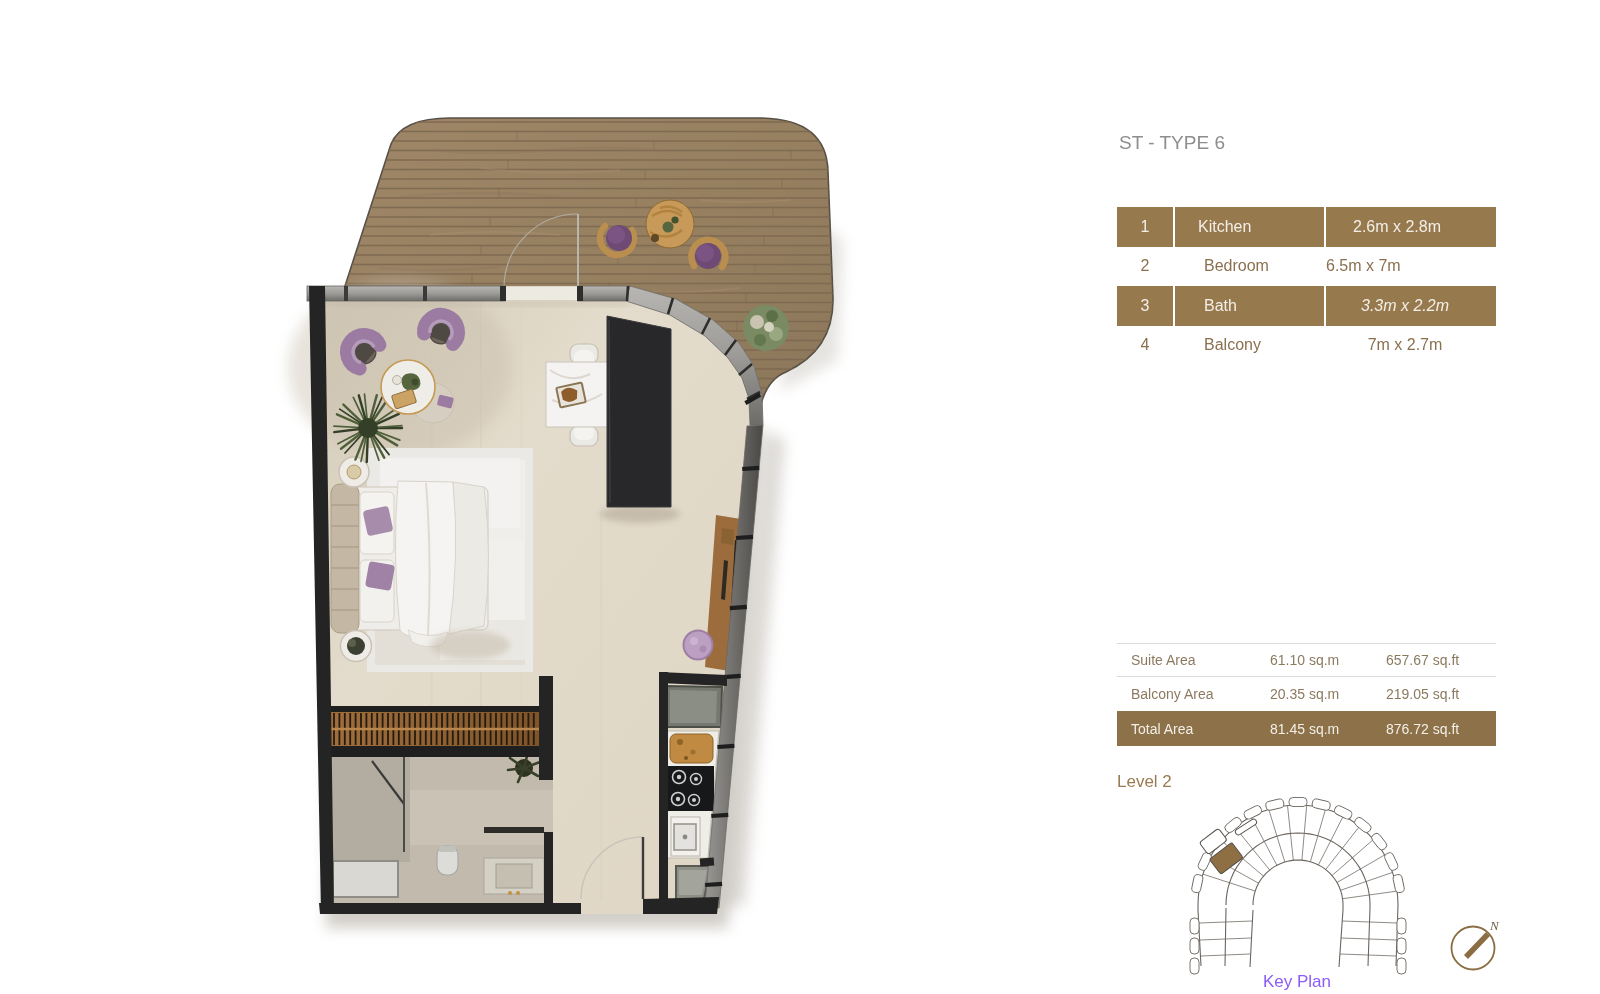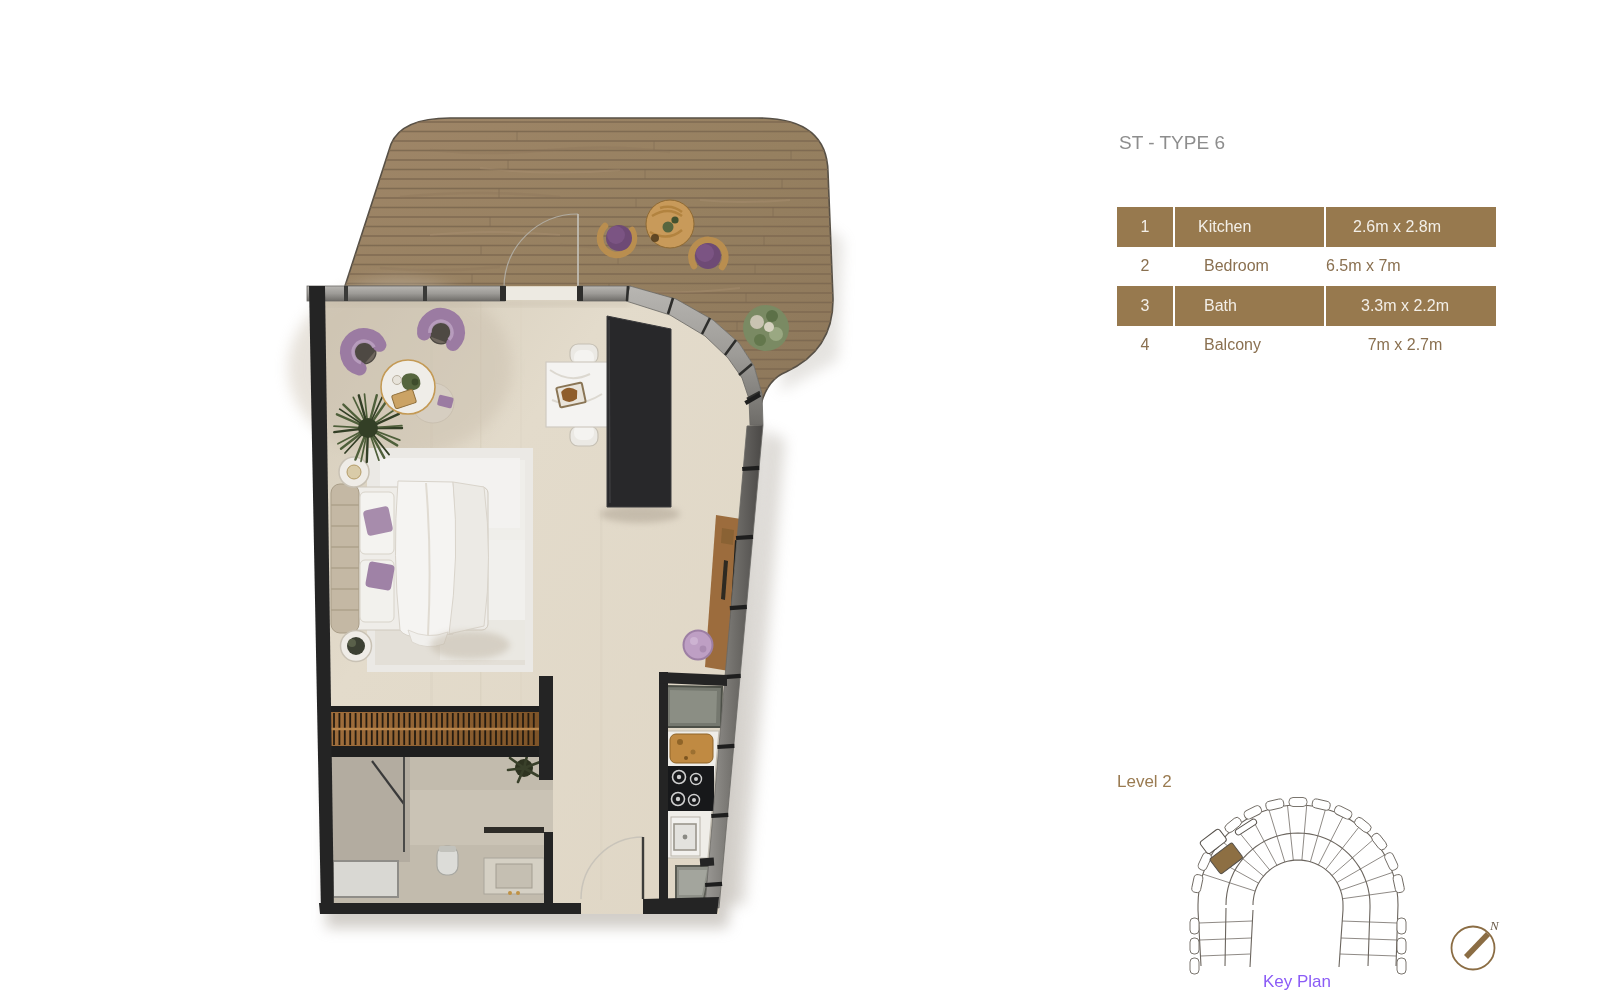--- a/index.html
+++ b/index.html
@@ -460,29 +460,46 @@
         <div style="flex:1;text-align:center;padding-right:28px;">2.6m x 2.8m</div>
       </div>
 <div style="display:flex;height:39.5px;background:#FFFFFF;color:#8A7050;align-items:center;">
         <div style="width:58px;text-align:center;border-right:2px solid transparent;height:100%;display:flex;align-items:center;justify-content:center;">2</div>
         <div style="width:151px;padding-left:29px;border-right:2px solid transparent;height:100%;display:flex;align-items:center;">Bedroom</div>
         <div style="flex:1;padding-right:12px;">6.5m x 7m</div>
       </div>
 <div style="display:flex;height:39.5px;background:#97794E;color:#F3EFE8;align-items:center;">
         <div style="width:58px;text-align:center;border-right:2px solid #FFFFFF;height:100%;display:flex;align-items:center;justify-content:center;">3</div>
         <div style="width:151px;padding-left:29px;border-right:2px solid #FFFFFF;height:100%;display:flex;align-items:center;">Bath</div>
-        <div style="flex:1;text-align:center;padding-right:12px;">3.3m x 2.2m</div>
+        <div style="flex:1;text-align:center;padding-right:12px;font-style:italic;">3.3m x 2.2m</div>
       </div>
 <div style="display:flex;height:39.5px;background:#FFFFFF;color:#8A7050;align-items:center;">
         <div style="width:58px;text-align:center;border-right:2px solid transparent;height:100%;display:flex;align-items:center;justify-content:center;">4</div>
         <div style="width:151px;padding-left:29px;border-right:2px solid transparent;height:100%;display:flex;align-items:center;">Balcony</div>
         <div style="flex:1;text-align:center;padding-right:12px;">7m x 2.7m</div>
       </div>
 </div>
 
+<div class="abs" style="left:1117px;top:643px;width:379px;font-size:14px;color:#8C7A60;">
+<div style="height:34px;border-top:1px solid #DCDCDC;border-bottom:1px solid #DCDCDC;display:flex;align-items:center;">
+        <div style="width:153px;padding-left:14px;">Suite Area</div>
+        <div style="width:116px;">61.10 sq.m</div>
+        <div>657.67 sq.ft</div>
+      </div>
+<div style="height:34px;display:flex;align-items:center;">
+        <div style="width:153px;padding-left:14px;">Balcony Area</div>
+        <div style="width:116px;">20.35 sq.m</div>
+        <div>219.05 sq.ft</div>
+      </div>
+<div style="height:35px;background:#8D7149;color:#F3EFE8;display:flex;align-items:center;">
+        <div style="width:153px;padding-left:14px;">Total Area</div>
+        <div style="width:116px;">81.45 sq.m</div>
+        <div>876.72 sq.ft</div>
+      </div>
+</div>
 
 <div class="abs" style="left:1117px;top:772px;width:366px;text-align:left;color:#9A7B51;font-size:17px;">Level 2</div>
 
 <svg class="abs" style="left:1150px;top:790px" width="300" height="204" viewBox="0 0 300 204">
 <g fill="none" stroke="#6B655E" stroke-width="1.1">
 <path d="M51,176 L48,120 L48.0,115.0 L48.3,107.2 L49.2,99.4 L50.8,91.7 L52.9,84.1 L55.6,76.7 L58.9,69.6 L62.7,62.8 L67.1,56.2 L72.0,50.1 L77.3,44.3 L83.1,39.0 L89.2,34.1 L95.8,29.7 L102.6,25.9 L109.7,22.6 L117.1,19.9 L124.7,17.8 L132.4,16.2 L140.2,15.3 L148.0,15.0 L155.8,15.3 L163.6,16.2 L171.3,17.8 L178.9,19.9 L186.3,22.6 L193.4,25.9 L200.2,29.7 L206.8,34.1 L212.9,39.0 L218.7,44.3 L224.0,50.1 L228.9,56.2 L233.3,62.8 L237.1,69.6 L240.4,76.7 L243.1,84.1 L245.2,91.7 L246.8,99.4 L247.7,107.2 L248.0,115.0 L246,176"></path>
 <path d="M100,177 L103,120 M103.0,115.0 L103.1,111.5 L103.6,108.0 L104.2,104.5 L105.2,101.1 L106.4,97.8 L107.9,94.6 L109.6,91.5 L111.6,88.5 L113.8,85.8 L116.2,83.2 L118.8,80.8 L121.5,78.6 L124.5,76.6 L127.6,74.9 L130.8,73.4 L134.1,72.2 L137.5,71.2 L141.0,70.6 L144.5,70.1 L148.0,70.0 L151.5,70.1 L155.0,70.6 L158.5,71.2 L161.9,72.2 L165.2,73.4 L168.4,74.9 L171.5,76.6 L174.5,78.6 L177.2,80.8 L179.8,83.2 L182.2,85.8 L184.4,88.5 L186.4,91.5 L188.1,94.6 L189.6,97.8 L190.8,101.1 L191.8,104.5 L192.4,108.0 L192.9,111.5 L193.0,115.0 L193,120 L189,177"></path>
 <path d="M75,176 L76,118 M76.0,115.0 L76.2,109.4 L76.9,103.7 L78.0,98.2 L79.5,92.8 L81.5,87.4 L83.8,82.3 L86.6,77.4 L89.8,72.7 L93.3,68.2 L97.1,64.1 L101.2,60.3 L105.7,56.8 L110.4,53.6 L115.3,50.8 L120.4,48.5 L125.8,46.5 L131.2,45.0 L136.7,43.9 L142.4,43.2 L148.0,43.0 L153.6,43.2 L159.3,43.9 L164.8,45.0 L170.2,46.5 L175.6,48.5 L180.7,50.8 L185.6,53.6 L190.3,56.8 L194.8,60.3 L198.9,64.1 L202.7,68.2 L206.2,72.7 L209.4,77.4 L212.2,82.3 L214.5,87.4 L216.5,92.8 L218.0,98.2 L219.1,103.7 L219.8,109.4 L220.0,115.0 L220,118 L218,176"></path>
 </g>
 <g stroke="#6B655E" stroke-width="0.8" opacity="0.95">

